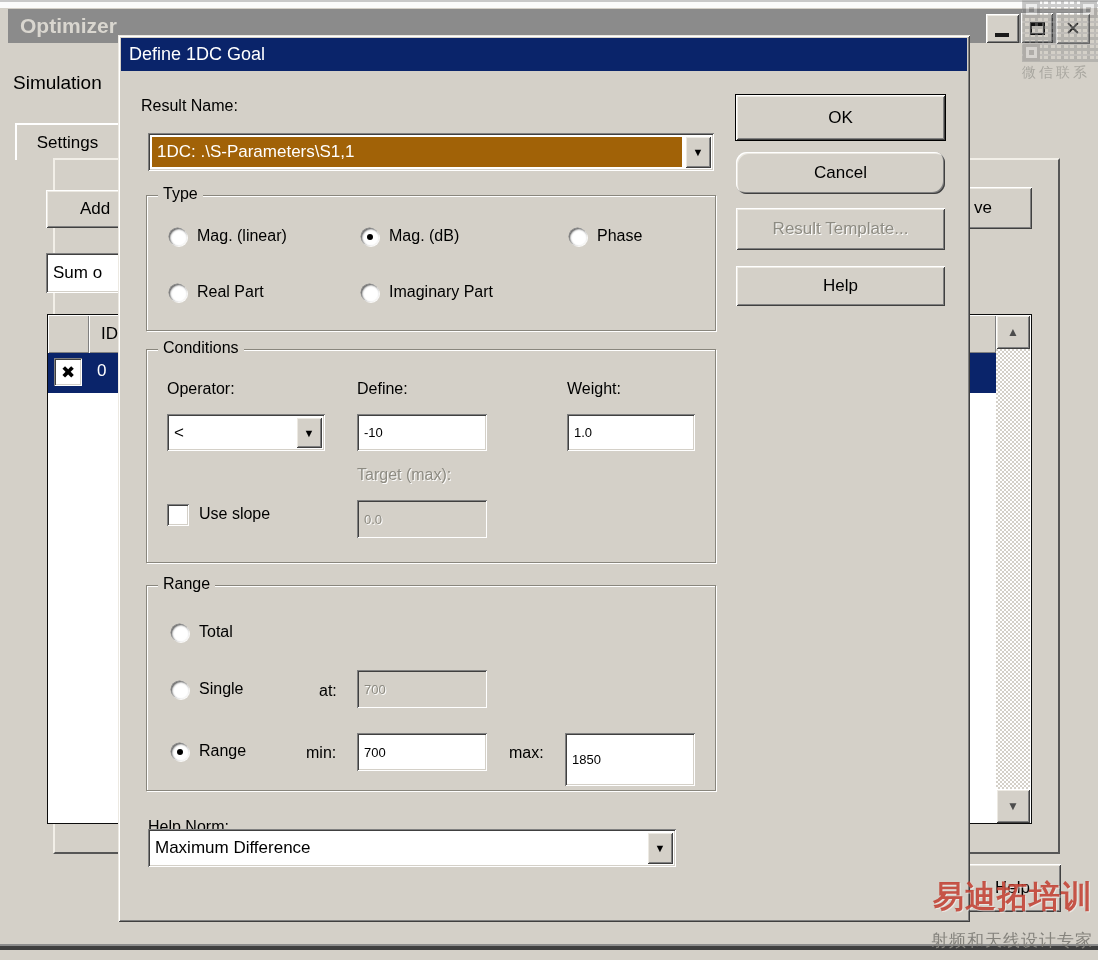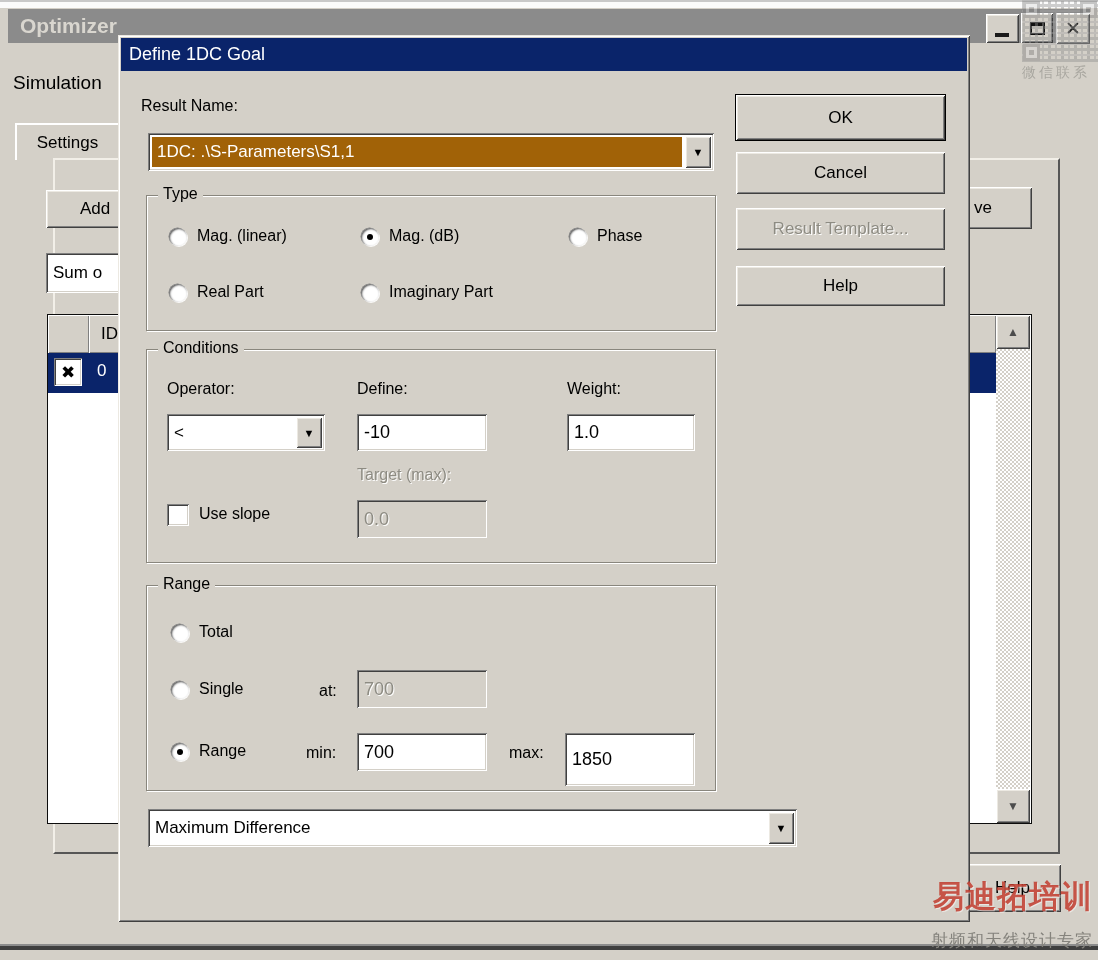--- a/index.html
+++ b/index.html
@@ -16,21 +16,21 @@
   .dis-txt { color:#8d8b82; text-shadow:1px 1px 0 #fdfdfd; }
   .lbl { font-size:16px; white-space:nowrap; }
   .groupbox { border:1px solid #89867d; box-shadow: inset 1px 1px 0 #ffffff, 1px 1px 0 #ffffff; }
   .gb-label { position:absolute; top:-11px; left:11px; background:#d4d0c8; padding:0 5px; font-size:16px; }
   .radio { position:absolute; width:18px; height:18px; border-radius:50%; background:#fff;
     box-shadow: inset 1px 1px 2px rgba(64,64,64,.9), inset -1px -1px 1px rgba(255,255,255,.95), 1px 1px 0 rgba(255,255,255,.85), -0.5px -0.5px 0 #808080; }
   .radio .dot { position:absolute; left:6px; top:6px; width:6px; height:6px; border-radius:50%; background:#000; }
   .checkbox { background:#fff;
     box-shadow: inset 1px 1px 0 #808080, inset -1px -1px 0 #ffffff, inset 2px 2px 0 #404040, inset -2px -2px 0 #d4d0c8;
     display:flex; align-items:center; justify-content:center; }
-  .field { display:flex; align-items:center; padding-left:7px; font-size:18px; }
+  .field { display:flex; align-items:center; padding-left:7px; font-size:13px; }
   .field-dis { background:#d4d0c8; }
   .drop-btn { position:absolute; top:3px; bottom:3px; right:3px; width:26px; display:flex; align-items:center; justify-content:center; font-size:11px; color:#000; }
   .combo-sel { position:absolute; left:4px; top:4px; bottom:4px; right:32px; background:#a16207; color:#fff; display:flex; align-items:center; padding-left:5px; font-size:17px; white-space:nowrap; overflow:hidden; }
   .combo-text { position:absolute; left:7px; top:0; bottom:0; right:32px; display:flex; align-items:center; font-size:17px; white-space:nowrap; overflow:hidden; }
   .dither { background-color:#d4d0c8;
     background-image: linear-gradient(45deg,#ffffff 25%,transparent 25%,transparent 75%,#ffffff 75%),
                       linear-gradient(45deg,#ffffff 25%,transparent 25%,transparent 75%,#ffffff 75%);
     background-size:4px 4px; background-position:0 0,2px 2px; }
   .qr-pattern { background-image:
       repeating-linear-gradient(0deg,#8f8f8f 0 3px,transparent 3px 6px,#a5a5a5 6px 8px,transparent 8px 11px),
@@ -177,29 +177,29 @@
           <span class="dot"></span>
         </span>
       <span class="abs lbl" style="left:52px;top:156px;">Range</span>
       <span class="abs lbl" style="left:159px;top:158px;">min:</span>
       <div class="abs sunken3 field" style="left:210px;top:147px;width:130px;height:38px;">700</div>
       <span class="abs lbl" style="left:362px;top:158px;">max:</span>
       <div class="abs sunken3 field" style="left:418px;top:147px;width:130px;height:53px;">1850</div>
     </div>
 
     <div class="abs lbl" style="left:30px;top:783px;">Help Norm:</div>
-    <div class="abs sunken3" style="left:30px;top:774px;width:649px;height:38px;">
+    <div class="abs sunken3" style="left:30px;top:794px;width:528px;height:38px;">
       <span class="combo-text">Maximum Difference</span>
       <div class="drop-btn raised3">
         <span>▼</span>
       </div>
     </div>
 
     <div class="abs raised3 default-ring btn" style="left:618px;top:60px;width:209px;height:45px;">OK</div>
-    <div class="abs raised3 btn" style="left:618px;top:117px;width:209px;height:42px;">Cancel</div>
+    <div class="abs raised3 btn" style="left:618px;top:117px;width:209px;height:42px;border-radius:11px;">Cancel</div>
     <div class="abs raised3 btn dis-txt" style="left:618px;top:173px;width:209px;height:42px;">Result Template...</div>
     <div class="abs raised3 btn" style="left:618px;top:231px;width:209px;height:40px;">Help</div>
   </div>
 
   <div class="abs qr-pattern" style="left:1022px;top:0;width:76px;height:62px;z-index:40;">
     <span class="qr-eye" style="left:1px;top:1px;"></span>
     <span class="qr-eye" style="right:1px;top:1px;"></span>
     <span class="qr-eye" style="left:1px;bottom:1px;"></span>
   </div>
   <div class="abs" style="left:1022px;top:64px;width:76px;z-index:40;font-size:14px;color:#a9a7a0;letter-spacing:3px;white-space:nowrap;">微信联系</div>

